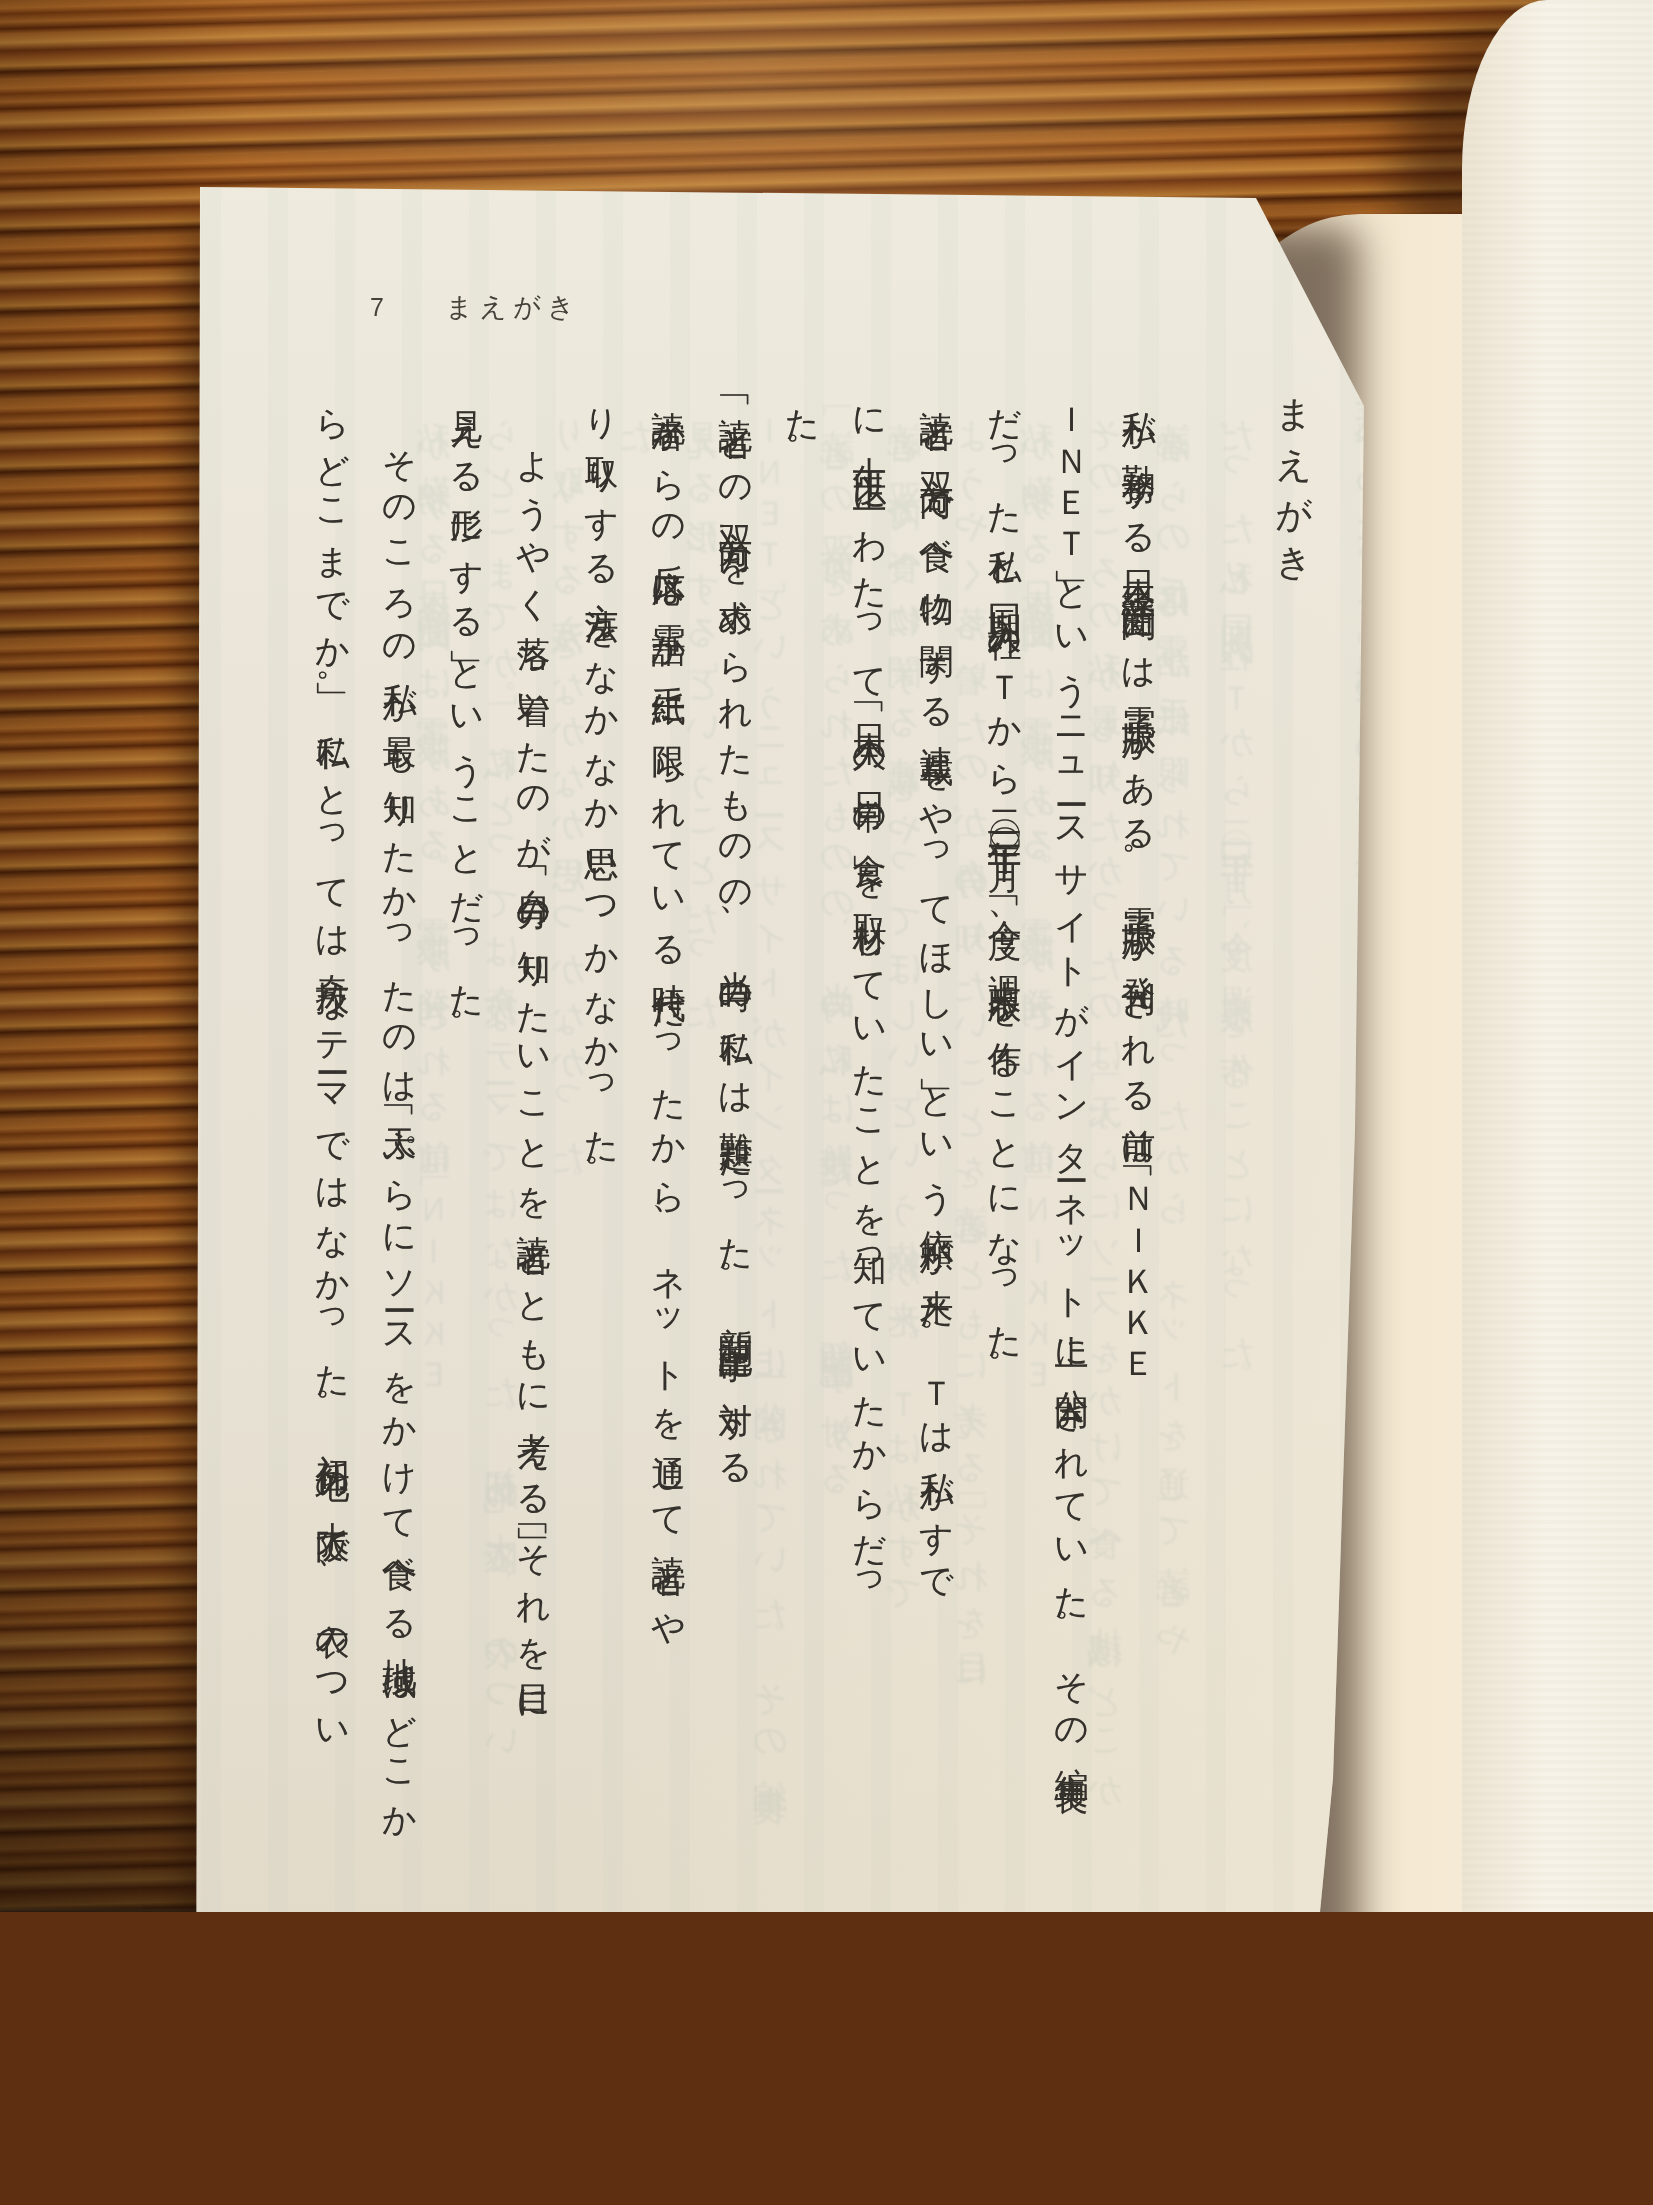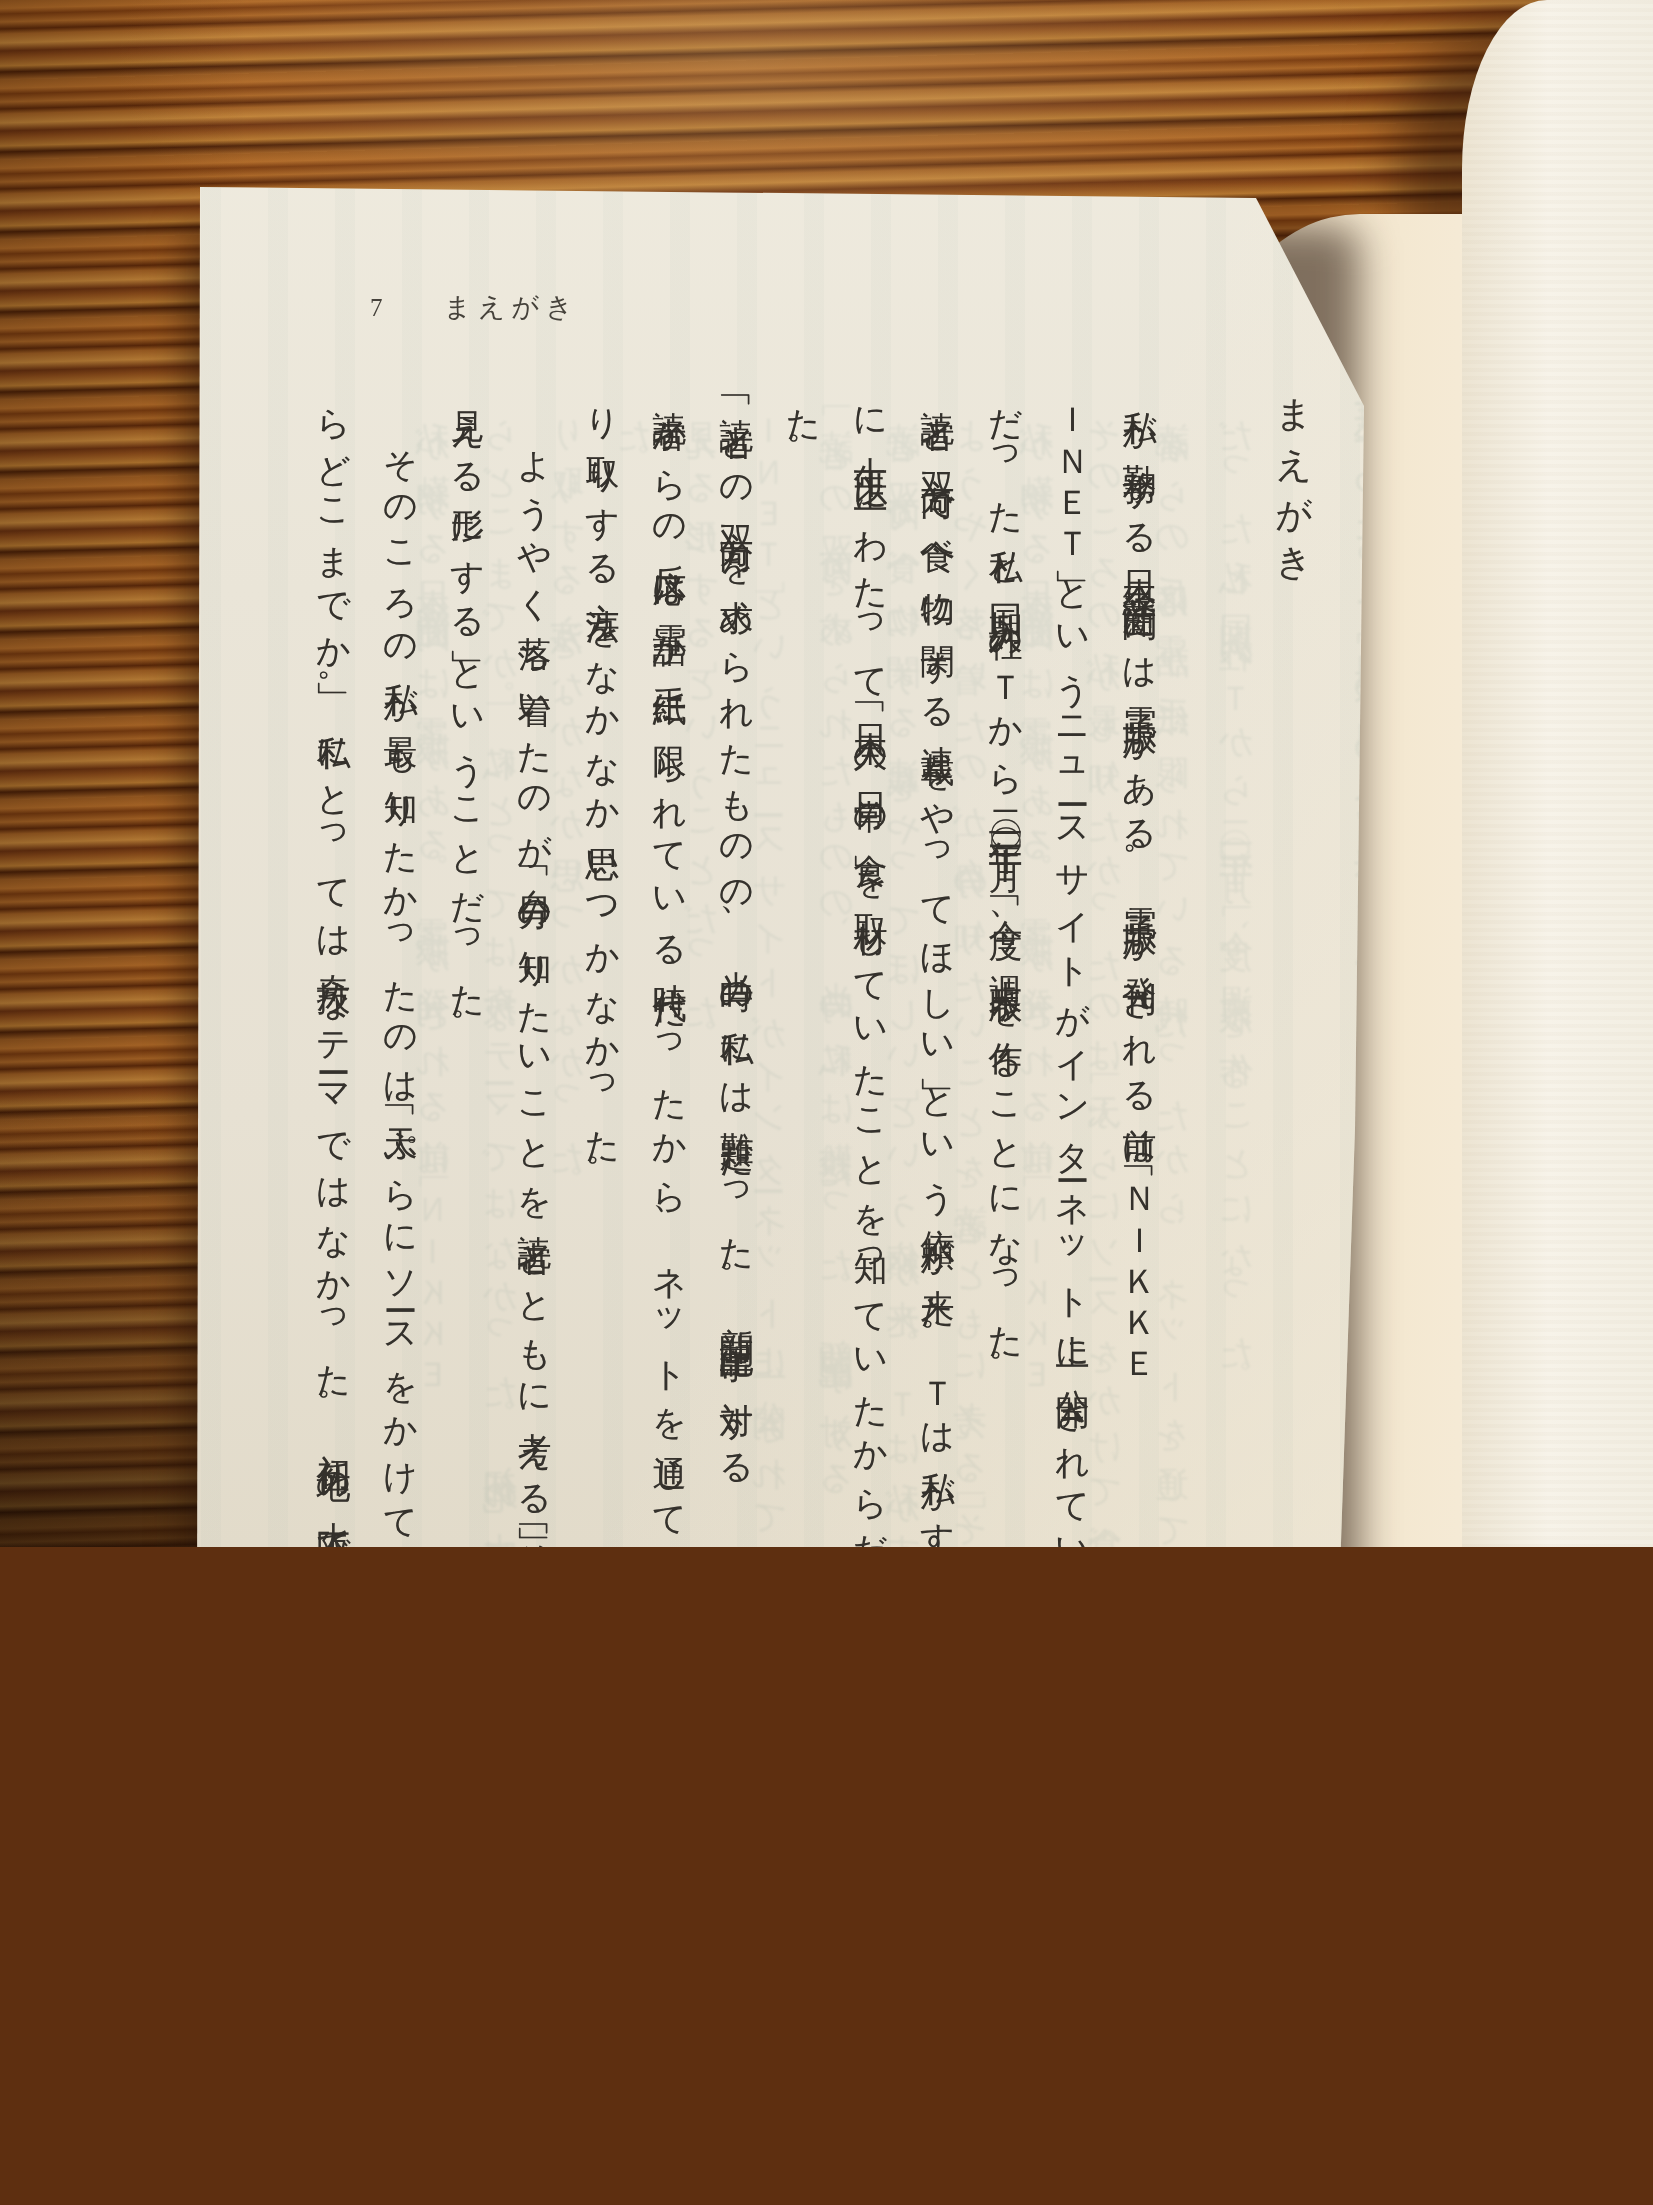--- a/index.html
+++ b/index.html
@@ -1,21 +1,21 @@
 <!DOCTYPE html>
 <html style="font-size:9px"><head>
 <meta charset="utf-8">
 <style>
   html, body { margin: 0; padding: 0; background: #5e2f10; }
   .photo {
     position: relative;
     width: 1654px;
-    height: 1547px;
+    height: 1912px;
     overflow: hidden;
-    font-family: Liberation Serif, serif;
+    font-family: Liberation Sans, sans-serif;
   }
 
   
   .wood {
     position: absolute; inset: 0;
     background:
       radial-gradient(ellipse 903px 395px at 45% 4%, rgba(205,170,120,0.30), rgba(0,0,0,0) 70%),
       linear-gradient(to bottom, rgba(0,0,0,0) 70%, rgba(30,20,10,0.38) 90%, rgba(12,7,3,0.55) 100%),
       linear-gradient(to right, rgba(0,0,0,0.20), rgba(0,0,0,0) 15%, rgba(0,0,0,0) 80%, rgba(0,0,0,0.10)),
       repeating-linear-gradient(178.5deg,

